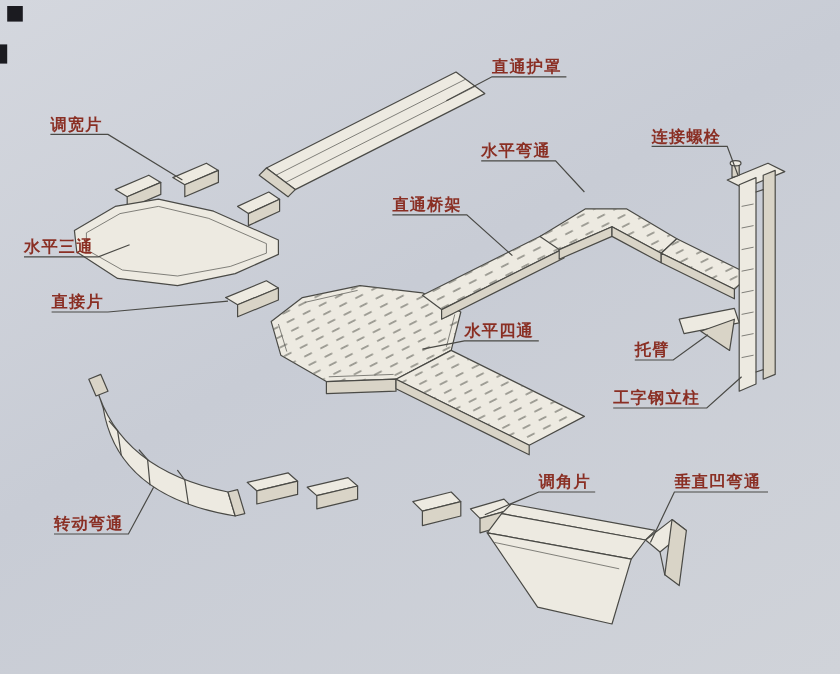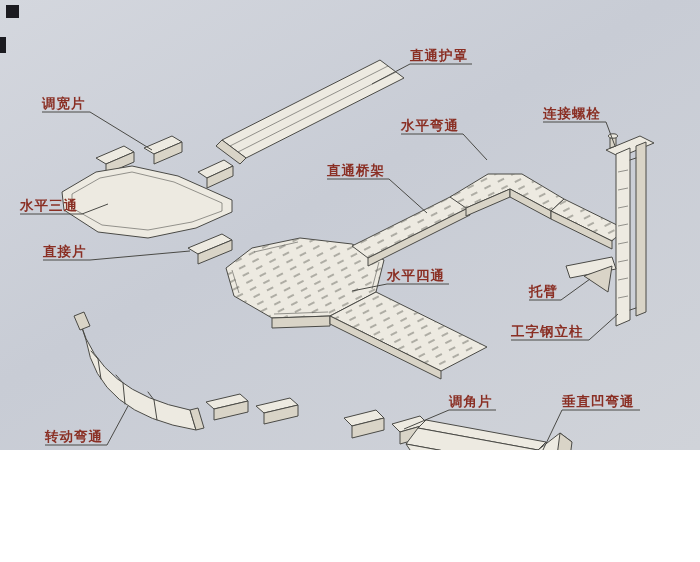--- a/index.html
+++ b/index.html
@@ -1,21 +1,21 @@
 <!DOCTYPE html>
 <html style="--line: #4a4a46; --fill: #edeae1; --side: #d9d4c7; --hatch: #6f6f67; --label: #8a2f24; --background: #cdd1d9;"><head>
 <meta charset="utf-8">
 <style>
   :root{
     --line:#4a4a46; --fill:#edeae1; --side:#d9d4c7; --hatch:#6f6f67;
     --label:#8a2f24; --bg1:#d4d7de; --bg2:#c8ccd5; --bg3:#d0d3d9;
   }
   html,body{margin:0;padding:0;}
   .stage{
-    width:700px;height:450px;position:relative;overflow:hidden;
+    width:700px;height:562px;position:relative;overflow:hidden;
     background:linear-gradient(150deg,var(--bg1) 0%,var(--bg2) 45%,var(--bg3) 100%);
     font-family:"Liberation Sans", sans-serif;
   }
   svg{position:absolute;inset:0;}
   .face{fill:var(--fill);stroke:var(--line);stroke-width:1;stroke-linejoin:round;}
   .side{fill:var(--side);stroke:var(--line);stroke-width:1;stroke-linejoin:round;}
   .ln{fill:none;stroke:var(--line);stroke-width:1;stroke-linecap:round;}
   .thin{fill:none;stroke:var(--line);stroke-width:.7;opacity:.8;}
   .hatchfill{fill:url(#hatch);stroke:none;}
   .leader{fill:none;stroke:var(--line);stroke-width:1;}

